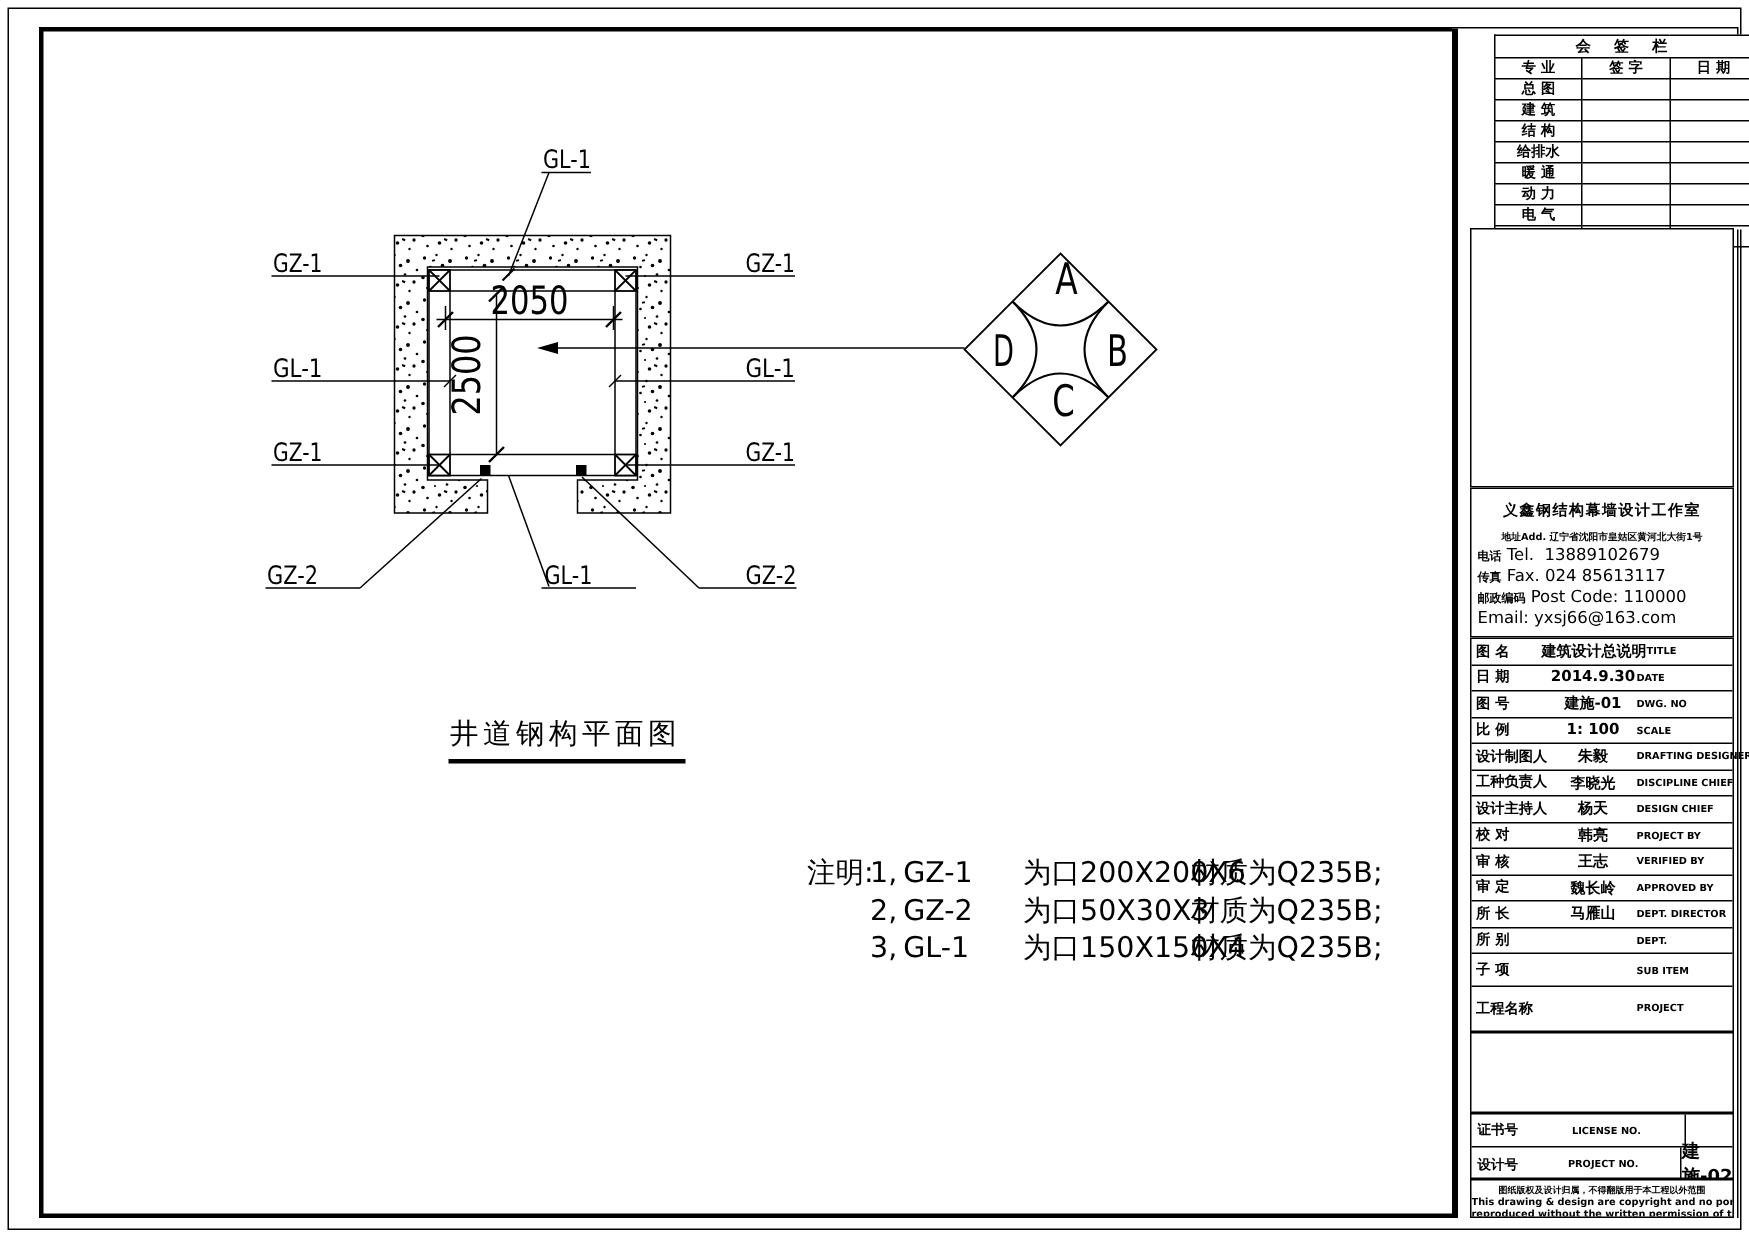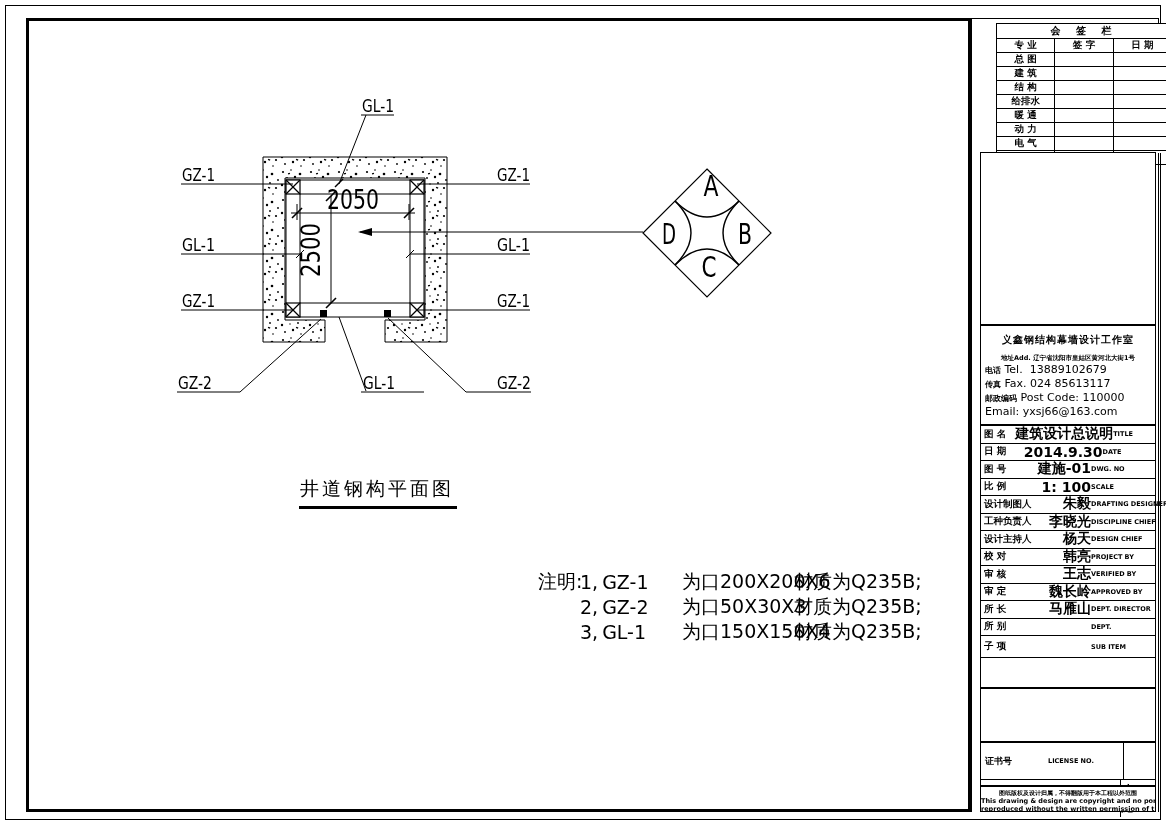--- a/index.html
+++ b/index.html
@@ -34,26 +34,26 @@
   .co-name { font-size:10px; font-weight:bold; margin-top:7px; letter-spacing:1px; }
   .co-addr { font-size:6.5px; font-weight:bold; margin-top:7px; white-space:nowrap; }
   .co-line { font-size:11px; text-align:left; padding-left:4px; line-height:13px;
              white-space:nowrap; }
   .co-cn { font-size:8px; font-weight:bold; }
 
   .info-row { display:flex; align-items:center; height:17.5px; border-bottom:1px solid #000; }
   .info-row.tall { height:22px; } .info-row.taller { height:28px; border-bottom:none; }
   .info-row .cn  { width:52px; font-size:9.5px; font-weight:bold; padding-left:3px;
                    white-space:nowrap; }
-  .info-row .val { flex:1; text-align:right; font-size:14px; font-weight:bold;
+  .info-row .val { flex:1; text-align:center; font-size:10px; font-weight:bold;
                    white-space:nowrap; }
   .info-row .en  { width:64px; font-size:6.5px; font-weight:bold; 
                    padding-right:3px; white-space:nowrap; }
 
-  .lic-row { display:flex; align-items:stretch; height:37px; border-bottom:1px solid #000;gap:31px; }
+  .lic-row { display:flex; align-items:stretch; height:22px; border-bottom:1px solid #000;gap:31px; }
   .lic-row:last-child { border-bottom:none; }
   .lic-row .lcn { width:36px; font-size:9px; font-weight:bold; padding-left:4px;
                   display:flex; align-items:center; white-space:nowrap; }
   .lic-row .len { width:44px; font-size:6.5px; font-weight:bold; display:flex;
                   align-items:center; white-space:nowrap; }
   .lic-row .lval { flex:1; border-left:1px solid #000; display:flex; align-items:center;
                    justify-content:center; font-size:12px; font-weight:bold; }
 
   .copy-box { text-align:center; overflow:hidden; }
   .copy-cn { font-size:6px; font-weight:bold; margin-top:2px; white-space:nowrap; }
@@ -339,20 +339,25 @@
       <div class="info-row">
           <span class="cn">所  别</span>
           <span class="val"></span>
           <span class="en">DEPT.</span>
         </div>
       <div class="info-row tall">
           <span class="cn">子  项</span>
           <span class="val"></span>
           <span class="en">SUB ITEM</span>
         </div>
+      <div class="info-row taller">
+          <span class="cn">工程名称</span>
+          <span class="val"></span>
+          <span class="en">PROJECT</span>
+        </div>
     </div>
 
     <div class="tb-box" style="top:669px;height:54px;"></div>
 
     <div class="tb-box" style="top:723px;height:44px;">
       <div class="lic-row">
         <span class="lcn">证书号</span>
         <span class="len">LICENSE NO.</span>
         <span class="lval"></span>
       </div>

